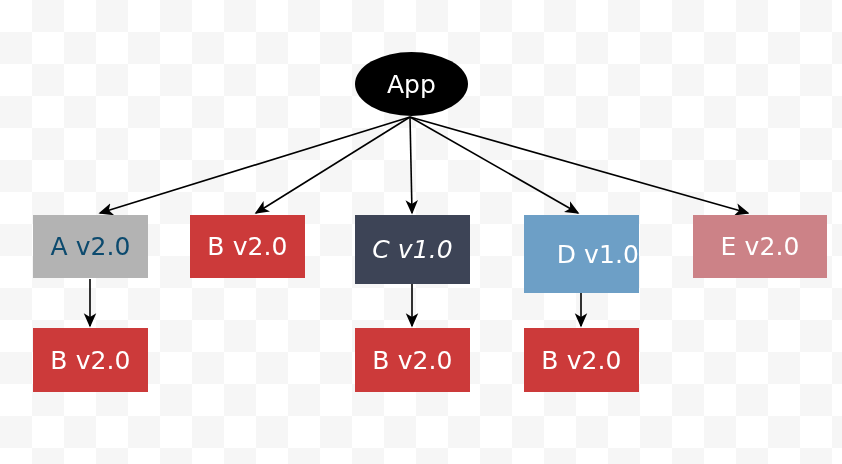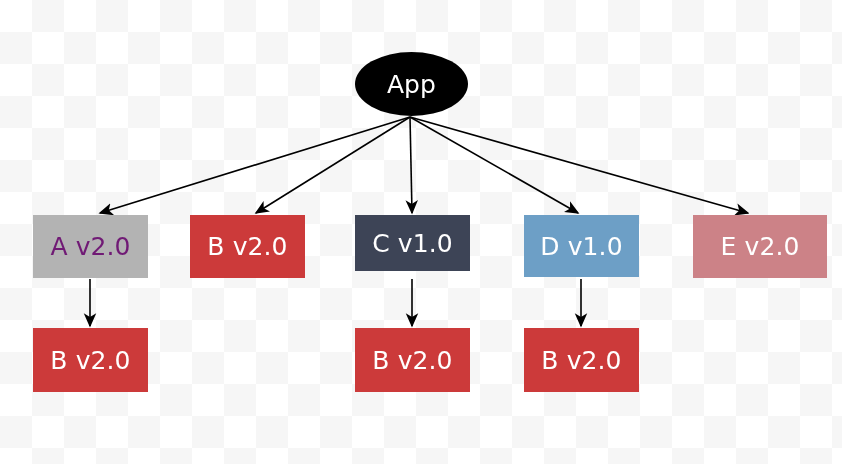--- a/index.html
+++ b/index.html
@@ -70,30 +70,30 @@
         <line x1="90" y1="279" x2="90" y2="326" stroke="#000000" stroke-width="1.6" marker-end="url(#arrowhead)"></line>
         <line x1="412" y1="279" x2="412" y2="326" stroke="#000000" stroke-width="1.6" marker-end="url(#arrowhead)"></line>
         <line x1="581" y1="279" x2="581" y2="326" stroke="#000000" stroke-width="1.6" marker-end="url(#arrowhead)"></line>
       </g>
   </svg>
 
   <div id="nodes">
       <div class="node node-root" style="left: 355px; top: 52px; width: 113px; height: 64px; background: rgb(0, 0, 0); color: rgb(255, 255, 255);">
         <span>App</span>
       </div>
-      <div class="node node-box" style="left: 33px; top: 215px; width: 115px; height: 63px; background: rgb(179, 179, 179); color: #701a75;">
+      <div class="node node-box" style="left: 33px; top: 215px; width: 115px; height: 63px; background: rgb(179, 179, 179); color: #0c4a6e;">
         <span>A v2.0</span>
       </div>
       <div class="node node-box" style="left: 190px; top: 215px; width: 115px; height: 63px; background: rgb(204, 58, 58); color: rgb(255, 255, 255);">
         <span>B v2.0</span>
       </div>
-      <div class="node node-box" style="left: 355px; top: 215px; width: 115px; height: 56px; background: rgb(61, 68, 86); color: rgb(255, 255, 255);">
+      <div class="node node-box" style="left: 355px; top: 215px; width: 115px; height: 69px; background: rgb(61, 68, 86); color: rgb(255, 255, 255); font-style: italic;">
         <span>C v1.0</span>
       </div>
-      <div class="node node-box" style="left: 524px; top: 215px; width: 115px; height: 62px; background: rgb(109, 159, 198); color: rgb(255, 255, 255);">
+      <div class="node node-box" style="left: 524px; top: 215px; width: 115px; height: 78px; background: rgb(109, 159, 198); color: rgb(255, 255, 255); justify-content: flex-end;">
         <span>D v1.0</span>
       </div>
       <div class="node node-box" style="left: 693px; top: 215px; width: 134px; height: 63px; background: rgb(204, 130, 135); color: rgb(255, 255, 255);">
         <span>E v2.0</span>
       </div>
       <div class="node node-box" style="left: 33px; top: 328px; width: 115px; height: 64px; background: rgb(204, 58, 58); color: rgb(255, 255, 255);">
         <span>B v2.0</span>
       </div>
       <div class="node node-box" style="left: 355px; top: 328px; width: 115px; height: 64px; background: rgb(204, 58, 58); color: rgb(255, 255, 255);">
         <span>B v2.0</span>

